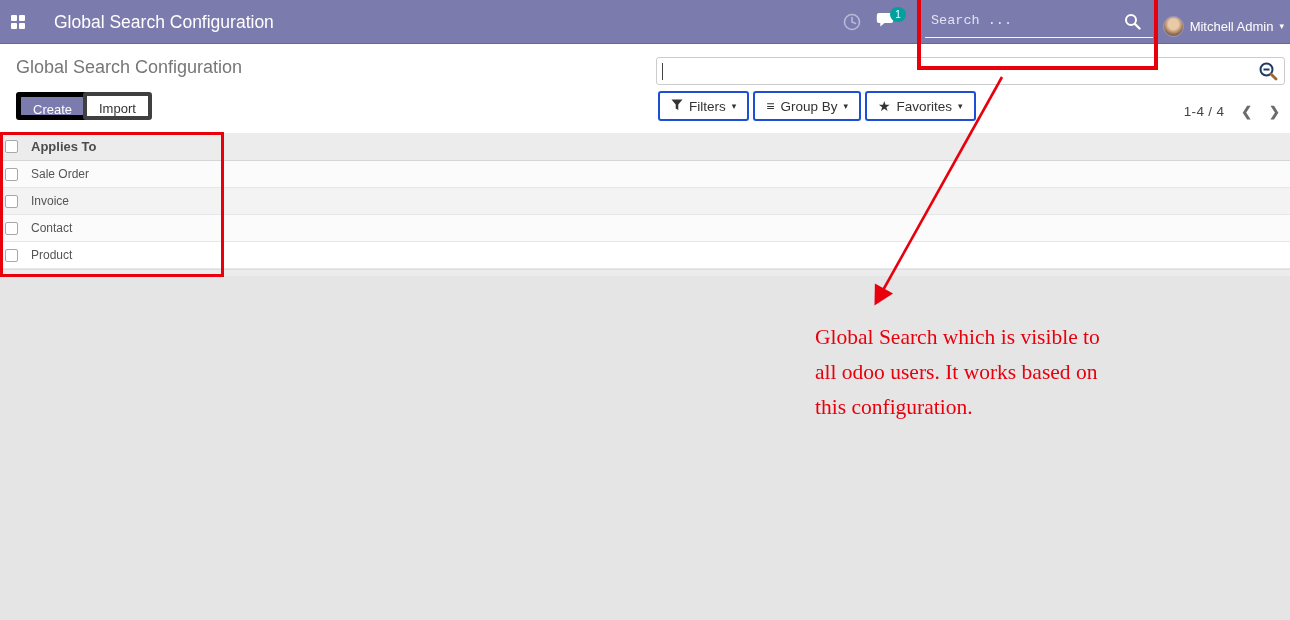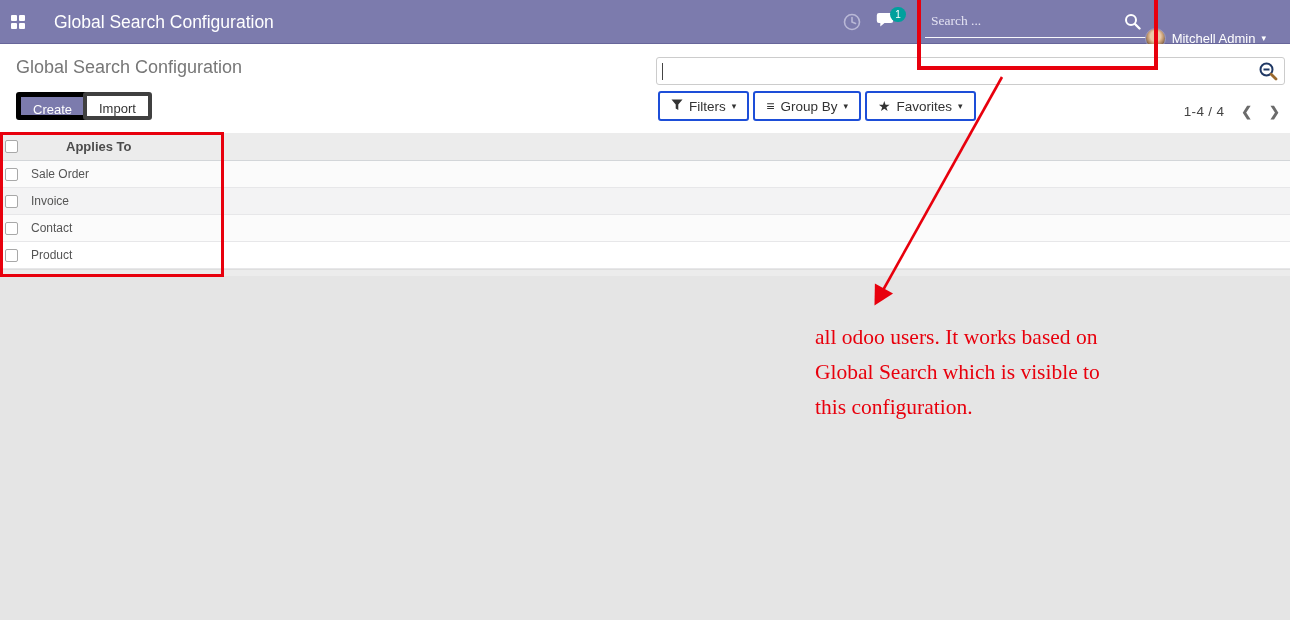--- a/index.html
+++ b/index.html
@@ -15,24 +15,24 @@
   
   .topbar{position:absolute;top:0;left:0;right:0;height:44px;background:var(--color-navbar);border-bottom:1px solid #67669a;}
   .apps-icon{position:absolute;left:11px;top:15px;width:15px;height:15px;display:grid;grid-template-columns:6px 6px;grid-template-rows:6px 6px;gap:2px;cursor:pointer;}
   .apps-icon span{background:#fff;border-radius:1px;}
   .topbar-title{position:absolute;left:54px;top:0;height:44px;line-height:44px;color:#fff;font-size:17.5px;}
   .sys-icon{position:absolute;top:12px;width:22px;height:20px;}
   .clock{left:842px;}
   .chat{left:876px;}
   .badge{position:absolute;left:14px;top:-5px;min-width:16px;height:15px;background:var(--color-badge);color:#fff;font-size:10px;line-height:15px;text-align:center;border-radius:8px;padding:0 4px;}
   .topbar-search{position:absolute;left:925px;top:5px;width:228px;height:33px;border-bottom:1px solid rgba(255,255,255,.95);}
-  .topbar-search input{position:absolute;left:6px;top:8px;width:185px;background:transparent;border:none;outline:none;color:#fff;font-size:13.5px;font-family:Liberation Serif, serif;}
+  .topbar-search input{position:absolute;left:6px;top:8px;width:185px;background:transparent;border:none;outline:none;color:#fff;font-size:13.5px;font-family:Liberation Mono, monospace;}
   .topbar-search input::placeholder{color:#e3e2f2;opacity:1;}
   .topbar-search .mag{position:absolute;right:12px;top:8px;}
-  .user-menu{position:absolute;right:0;top:16px;height:44px;display:flex;align-items:center;gap:6px;padding:0 24px 0 10px;color:#fff;font-size:13px;cursor:pointer;}
+  .user-menu{position:absolute;right:0;top:4px;height:44px;display:flex;align-items:center;gap:6px;padding:0 6px 0 10px;color:#fff;font-size:13px;cursor:pointer;}
   .avatar{width:21px;height:21px;border-radius:50%;background:radial-gradient(circle at 50% 38%,#e8c9a8 0 34%,#caa27a 48%,#8a6a4f 68%,#5f4a38 100%);border:1px solid #9b9ac2;}
   .caret{font-size:9px;line-height:1;}
 
   
   .control-panel{position:absolute;top:44px;left:0;right:0;height:89px;background:#fff;}
   .breadcrumb{position:absolute;left:16px;top:13px;font-size:18px;color:#777;}
   .btn{display:inline-block;height:28px;line-height:26px;font-size:13px;border-radius:3px;padding:0 12px;cursor:pointer;font-family:"Liberation Sans",sans-serif;}
   .btn-create{position:absolute;left:16px;top:48px;background:var(--color-navbar);border:5px solid #000000;color:#fff;}
   .btn-import{position:absolute;left:83px;top:48px;background:#fff;border:4px solid #404040;color:#333;}
   .cp-search{position:absolute;left:656px;top:13px;width:629px;height:28px;background:#fff;border:1px solid #ccc;border-radius:3px;}
@@ -43,21 +43,21 @@
   .facets{position:absolute;left:658px;top:47px;display:flex;gap:4px;}
   .facet-btn{height:30px;display:flex;align-items:center;gap:6px;background:#fff;border:2px solid #1d4ed8;border-radius:3px;padding:0 11px;font-size:13.5px;color:#333;cursor:pointer;}
   .facet-btn .glyph{font-size:14px;line-height:1;}
   .facet-btn .caret{color:#333;}
   .pager-area{position:absolute;right:10px;top:52px;height:30px;display:flex;align-items:center;gap:17px;justify-content:space-between;}
   .pager-text{font-size:13.5px;color:#444;letter-spacing:.3px;}
   .pg-chev{font-size:13px;color:#6b6b6b;cursor:pointer;font-weight:bold;}
 
   
   .list-table{position:absolute;top:133px;left:0;right:0;}
-  .thead{height:28px;background:#ececec;border-bottom:1px solid #d3d6d9;display:flex;align-items:center;font-weight:bold;font-size:13px;color:#4c4c4c;gap:35px;}
+  .thead{height:28px;background:#ececec;border-bottom:1px solid #d3d6d9;display:flex;align-items:center;font-weight:bold;font-size:13px;color:#4c4c4c;}
   .trow{height:27px;display:flex;align-items:center;font-size:12px;color:#555;border-bottom:1px solid #e7e7e9;cursor:pointer;}
   .trow.r1,.trow.r3{background:#fbfbfb;}
   .trow.r2{background:#f3f3f4;}
   .trow.r4{background:#ffffff;}
   .cb-cell{width:31px;display:flex;justify-content:flex-start;padding-left:5px;}
   .checkbox{width:13px;height:13px;background:#fff;border:1px solid #a8a8a8;border-radius:2px;display:inline-block;cursor:pointer;}
   .table-foot{height:7px;background:#ececec;border-top:1px solid #dedede;}
 
   
   .red-rect{position:absolute;border:4px solid var(--color-annotation);pointer-events:none;}
@@ -195,18 +195,18 @@
   <svg class="arrow-svg" width="1290" height="620" viewBox="0 0 1290 620">
     <defs>
       <marker id="arrowhead" markerWidth="9" markerHeight="9" refX="6" refY="4.5" orient="auto">
         <path d="M0.5 0.5 L8 4.5 L0.5 8.5 z" fill="#e8000d"></path>
       </marker>
     </defs>
     <line x1="1002" y1="77" x2="877" y2="301" stroke="#e8000d" stroke-width="2.6" marker-end="url(#arrowhead)"></line>
   </svg>
 
   <div class="annotation">
+    <div>Global Search which is visible to</div>
     <div>all odoo users. It works based on</div>
-    <div>Global Search which is visible to</div>
     <div>this configuration.</div>
   </div>
 
 </div>
 
 </body></html>

